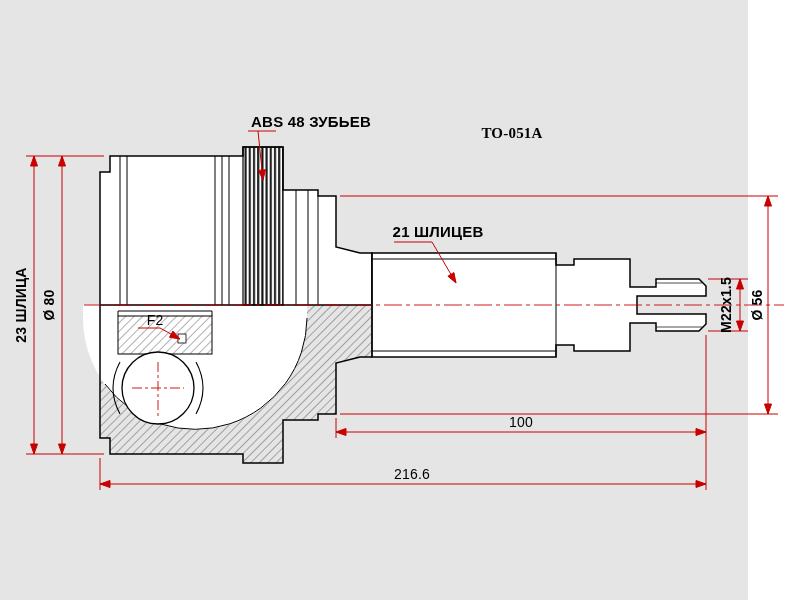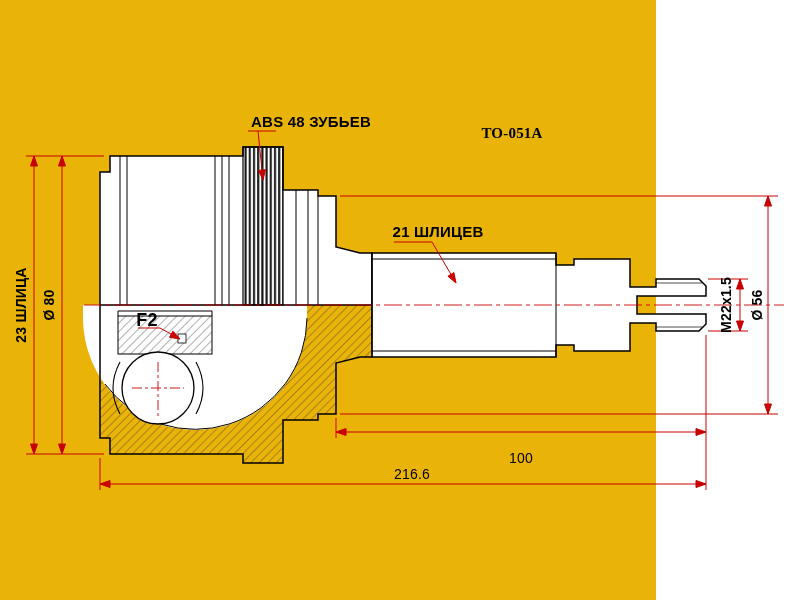--- a/index.html
+++ b/index.html
@@ -1,28 +1,28 @@
 <!DOCTYPE html>
 <html><head>
 <meta charset="utf-8">
 <style>
   html,body{margin:0;padding:0;background:#ffffff;}
   body{width:800px;height:600px;overflow:hidden;}
   .canvas{
-    position:relative;width:656px;height:600px;background:#eab308;
+    position:relative;width:748px;height:600px;background:#e5e5e5;
     font-family:"Liberation Sans",sans-serif;color:#000;
   }
   .canvas svg{position:absolute;left:0;top:0;}
   .lbl{
     position:absolute;transform:translate(-50%,-50%);
     white-space:nowrap;font-size:15px;font-weight:700;color:#000;
     letter-spacing:0.2px;
   }
   .lbl.dim{font-size:14px;font-weight:400;}
-  .lbl.small{font-size:18px;font-weight:700;}
+  .lbl.small{font-size:14px;font-weight:400;margin-left:8px;}
   .lbl.vert{transform:translate(-50%,-50%) rotate(-90deg);font-size:14px;font-weight:700;}
 </style>
 </head>
 <body>
 
 <div class="canvas">
 
   <svg width="800" height="600" viewBox="0 0 800 600">
     <defs>
       <pattern id="hatch" patternUnits="userSpaceOnUse" width="6" height="6" patternTransform="rotate(45)">
@@ -165,17 +165,17 @@
   <div class="lbl small" style="left:147px;top:320px;">F2</div>
 
   <div class="lbl vert" style="left:21px;top:305px;">23 ШЛИЦА</div>
 
   <div class="lbl vert" style="left:49px;top:305px;">Ø 80</div>
 
   <div class="lbl vert" style="left:726px;top:305px;">M22x1.5</div>
 
   <div class="lbl vert" style="left:757px;top:305px;">Ø 56</div>
 
-  <div class="lbl dim" style="left:521px;top:422px;margin-top:36px;">100</div>
+  <div class="lbl dim" style="left:521px;top:422px;">100</div>
 
   <div class="lbl dim" style="left:412px;top:474px;">216.6</div>
 
 </div>
 
 </body></html>

